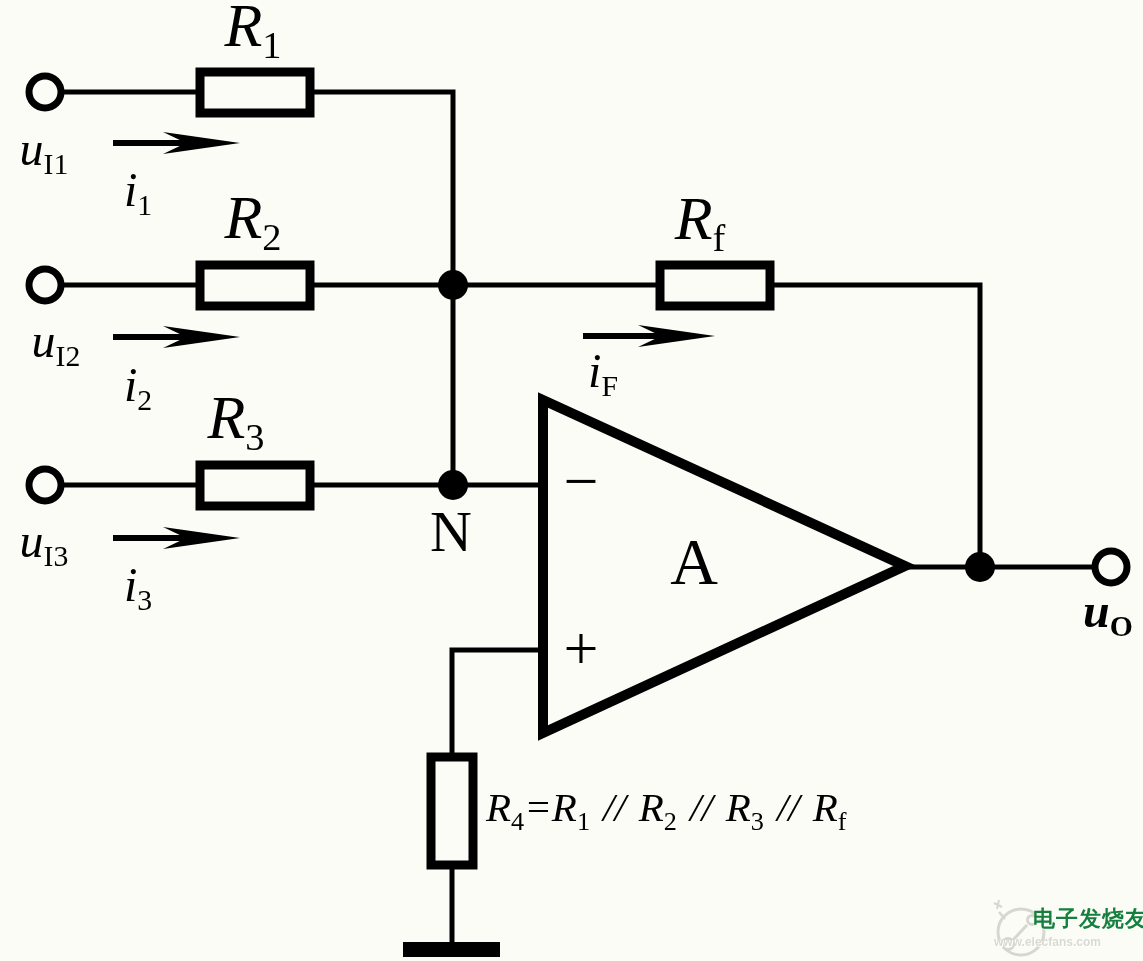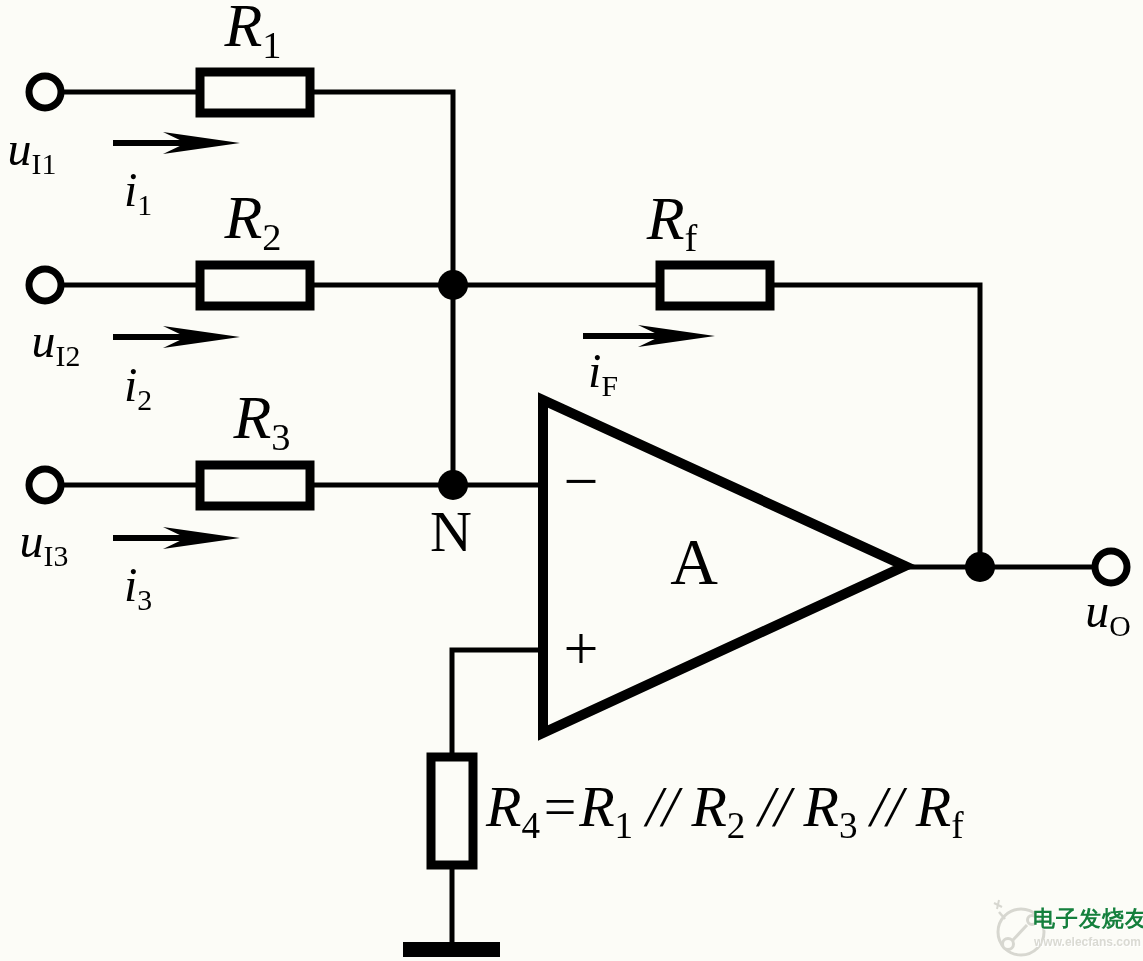--- a/index.html
+++ b/index.html
@@ -18,34 +18,34 @@
   .b{font-style:italic;}
   .s{font-style:normal;font-size:0.62em;vertical-align:-0.32em;letter-spacing:0;}
   .upright .b{font-style:normal;}
   .f48{font-size:48px;}
   .f58{font-size:58px;}
   .f62{font-size:62px;}
   .f66{font-size:66px;}
   .sym{font-size:62px;font-style:normal;}
   .flabel{
     position:absolute;left:486px;top:811px;transform:translateY(-50%);
-    white-space:nowrap;line-height:1;font-size:58px;
+    white-space:nowrap;line-height:1;font-size:41px;
   }
   .fp .b{font-style:italic;}
   .fp .s{font-size:0.64em;}
   .fp.sl{margin:0 13px;}
   .wm-title{
     position:absolute;left:1033px;top:906px;width:110px;
     font-family:"Liberation Sans","DejaVu Sans",sans-serif;
     font-size:22px;font-weight:bold;color:#15803d;line-height:1.2;
     letter-spacing:1px;white-space:nowrap;
     text-shadow:1px 1px 0 #ffffff;
   }
   .wm-url{
-    position:absolute;left:1034px;top:935px;width:109px;
+    position:absolute;left:994px;top:935px;width:109px;
     font-family:"Liberation Sans","DejaVu Sans",sans-serif;
     font-size:12px;font-weight:bold;color:#dadad3;line-height:1.2;
     white-space:nowrap;text-shadow:1px 1px 0 #ffffff;
   }
 </style>
 </head>
 <body>
 
 <div class="stage">
 
@@ -117,25 +117,25 @@
       <line x1="999" y1="912" x2="1005" y2="919" stroke-width="2.5"></line>
       <line x1="994" y1="903" x2="1002" y2="907" stroke-width="2"></line>
       <line x1="999" y1="900" x2="997" y2="909" stroke-width="2"></line>
     </g>
   </svg>
 
   <div class="clabel f62" style="left:253px;top:29px;"><span class="b">R</span><span class="s">1</span></div>
 
   <div class="clabel f62" style="left:253px;top:221px;"><span class="b">R</span><span class="s">2</span></div>
 
-  <div class="clabel f62" style="left:262px;top:421px;"><span class="b">R</span><span class="s">3</span></div>
+  <div class="clabel f62" style="left:236px;top:421px;"><span class="b">R</span><span class="s">3</span></div>
 
-  <div class="clabel f62" style="left:672px;top:222px;"><span class="b">R</span><span class="s">f</span></div>
+  <div class="clabel f62" style="left:700px;top:222px;"><span class="b">R</span><span class="s">f</span></div>
 
-  <div class="clabel f48" style="left:32px;top:152px;"><span class="b">u</span><span class="s">I1</span></div>
+  <div class="clabel f48" style="left:44px;top:152px;"><span class="b">u</span><span class="s">I1</span></div>
 
   <div class="clabel f48" style="left:56px;top:344px;"><span class="b">u</span><span class="s">I2</span></div>
 
   <div class="clabel f48" style="left:44px;top:544px;text-align:right;"><span class="b">u</span><span class="s">I3</span></div>
 
   <div class="clabel f48" style="left:138px;top:193px;"><span class="b">i</span><span class="s">1</span></div>
 
   <div class="clabel f48" style="left:138px;top:388px;"><span class="b">i</span><span class="s">2</span></div>
 
   <div class="clabel f48" style="left:138px;top:588px;"><span class="b">i</span><span class="s">3</span></div>
@@ -143,21 +143,21 @@
   <div class="clabel f48" style="left:603px;top:374px;text-align:right;"><span class="b">i</span><span class="s">F</span></div>
 
   <div class="clabel f58 upright" style="left:451px;top:532px;"><span class="b">N</span></div>
 
   <div class="clabel f66 upright" style="left:694px;top:562px;"><span class="b">A</span></div>
 
   <div class="clabel sym" style="left:581px;top:481px;"><span>−</span></div>
 
   <div class="clabel sym" style="left:581px;top:648px;"><span>+</span></div>
 
-  <div class="clabel f48" style="left:1108px;top:614px;"><span class="b">u</span><span class="s">O</span></div>
+  <div class="clabel f48" style="left:1108px;top:614px;font-weight:bold;"><span class="b">u</span><span class="s">O</span></div>
 
   <div class="flabel">
     <span class="fp"><span class="b">R</span><span class="s">4</span></span><span class="fp eq"><span class="b">=</span></span><span class="fp"><span class="b">R</span><span class="s">1</span></span><span class="fp sl"><span class="b">//</span></span><span class="fp"><span class="b">R</span><span class="s">2</span></span><span class="fp sl"><span class="b">//</span></span><span class="fp"><span class="b">R</span><span class="s">3</span></span><span class="fp sl"><span class="b">//</span></span><span class="fp"><span class="b">R</span><span class="s">f</span></span>
   </div>
 
   <div class="wm-title">电子发烧友</div>
   <div class="wm-url">www.elecfans.com</div>
 
 </div>
 

